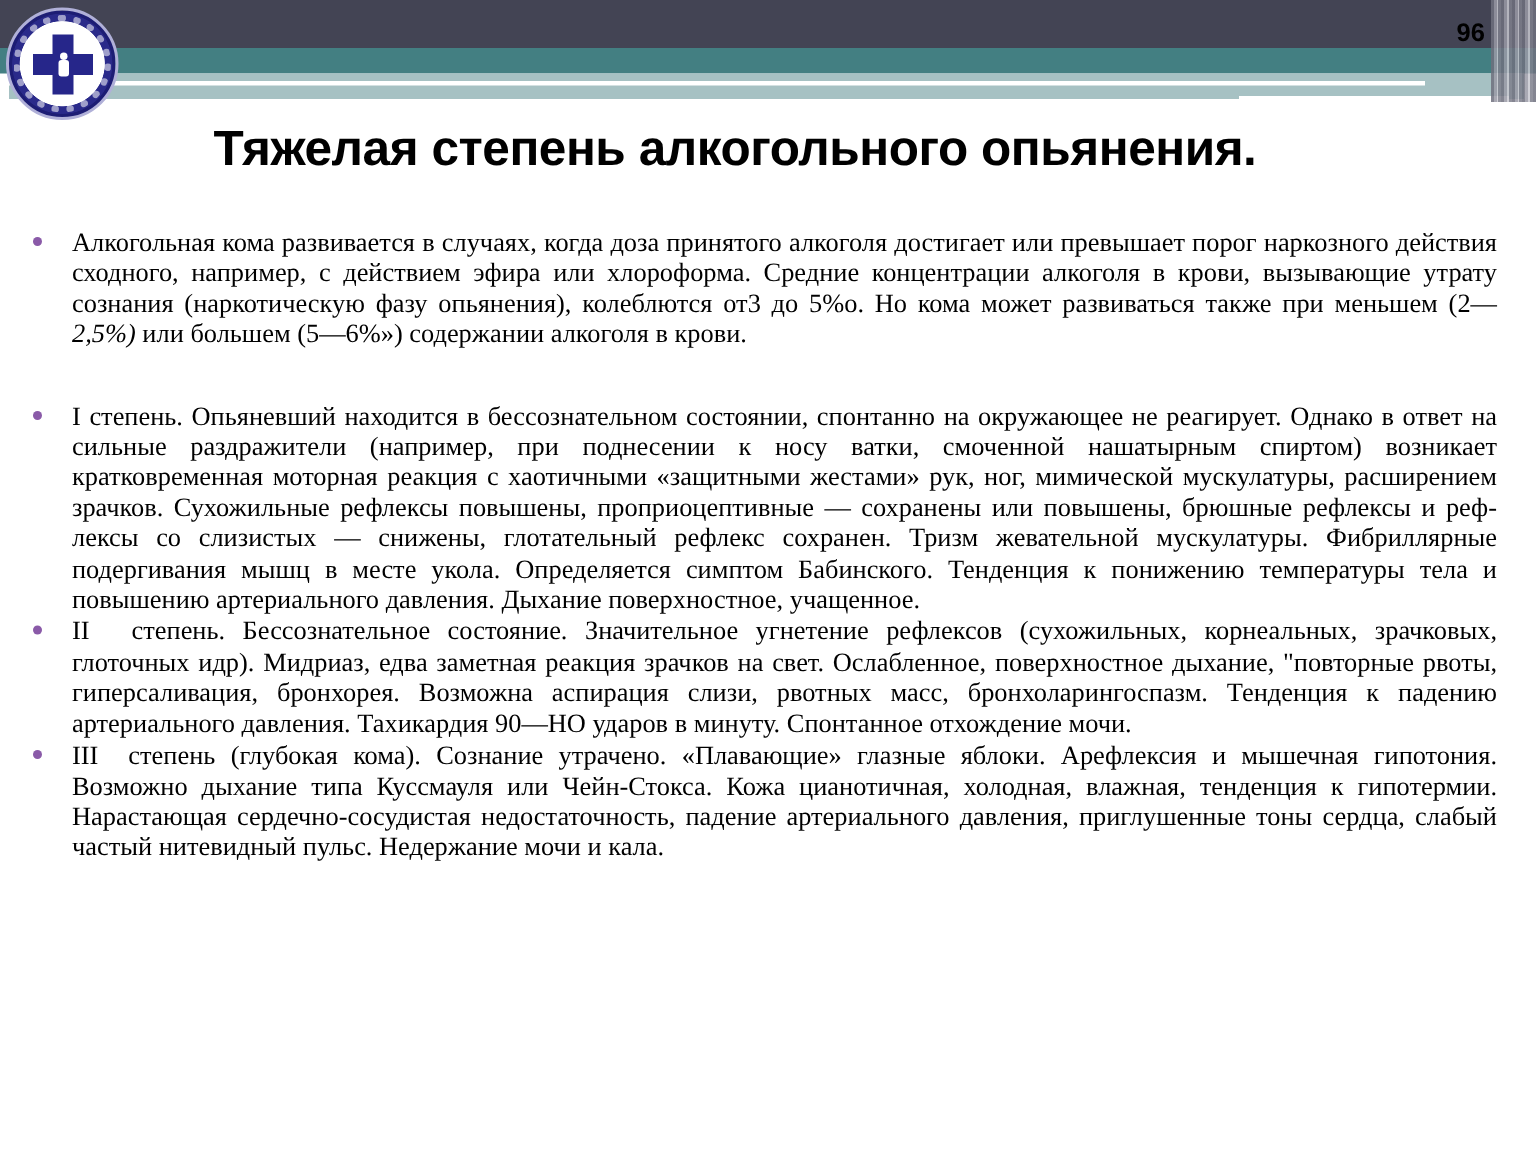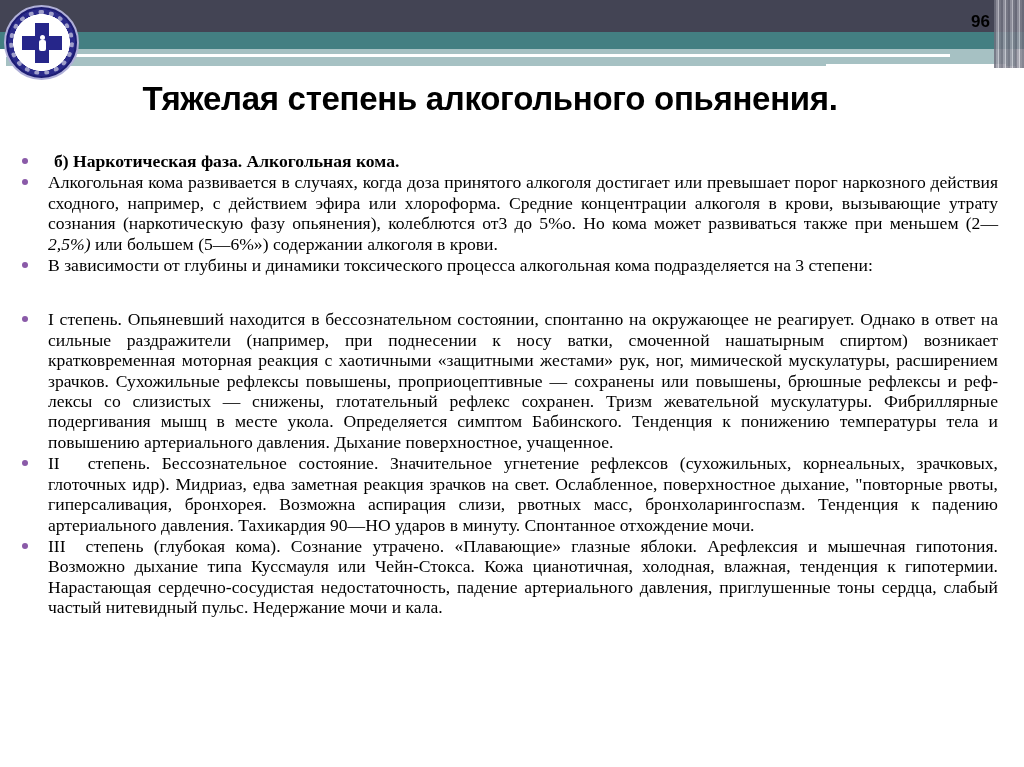--- a/index.html
+++ b/index.html
@@ -61,34 +61,26 @@
   <div class="cross"></div>
   <div class="figure">
     <div class="head"></div>
     <div class="body"></div>
   </div>
 </div>
 
 <h1 class="title">Тяжелая степень алкогольного опьянения.</h1>
 
 <div class="content">
-  <div class="item bold">
-    <span class="bullet"></span>
-    <div class="text">б) Наркотическая фаза. Алкогольная кома.</div>
-  </div>
 
   <div class="item">
     <span class="bullet"></span>
     <div class="text"><span>Алкогольная кома развивается в случаях, когда доза принятого алкоголя достигает или превышает порог наркозного действия сходного, например, с действием эфира или хлороформа. Средние концентрации алкоголя в крови, вызывающие утрату сознания (наркотическую фазу опьянения), колеблются от3 до 5%о. Но кома может развиваться также при меньшем (2—</span><span class="italic">2,5%)</span><span> или большем (5—6%») содержании алкоголя в крови.</span></div>
   </div>
 
-  <div class="item">
-    <span class="bullet"></span>
-    <div class="text">В зависимости от глубины и динамики токсического процесса алкогольная кома подразделяется на 3 степени:</div>
-  </div>
 
   <div class="item gap">
     <span class="bullet"></span>
     <div class="text">I степень. Опьяневший находится в бессознательном состоянии, спонтанно на окружающее не реагирует. Однако в ответ на сильные раздражители (например, при поднесении к носу ватки, смоченной нашатырным спиртом) возникает кратковременная моторная реакция с хаотичными «защитными жестами» рук, ног, мимической мускулатуры, расширением зрачков. Сухожильные рефлексы повышены, проприоцептивные — сохранены или повышены, брюшные рефлексы и реф-лексы со слизистых — снижены, глотательный рефлекс сохранен. Тризм жевательной мускулатуры. Фибриллярные подергивания мышц в месте укола. Определяется симптом Бабинского. Тенденция к понижению температуры тела и повышению артериального давления. Дыхание поверхностное, учащенное.</div>
   </div>
 
   <div class="item">
     <span class="bullet"></span>
     <div class="text"><span>II</span><span class="roman-gap"></span><span>степень. Бессознательное состояние. Значительное угнетение рефлексов (сухожильных, корнеальных, зрачковых, глоточных идр). Мидриаз, едва заметная реакция зрачков на свет. Ослабленное, поверхностное дыхание, "повторные рвоты, гиперсаливация, бронхорея. Возможна аспирация слизи, рвотных масс, бронхоларингоспазм. Тенденция к падению артериального давления. Тахикардия 90—НО ударов в минуту. Спонтанное отхождение мочи.</span></div>
   </div>

